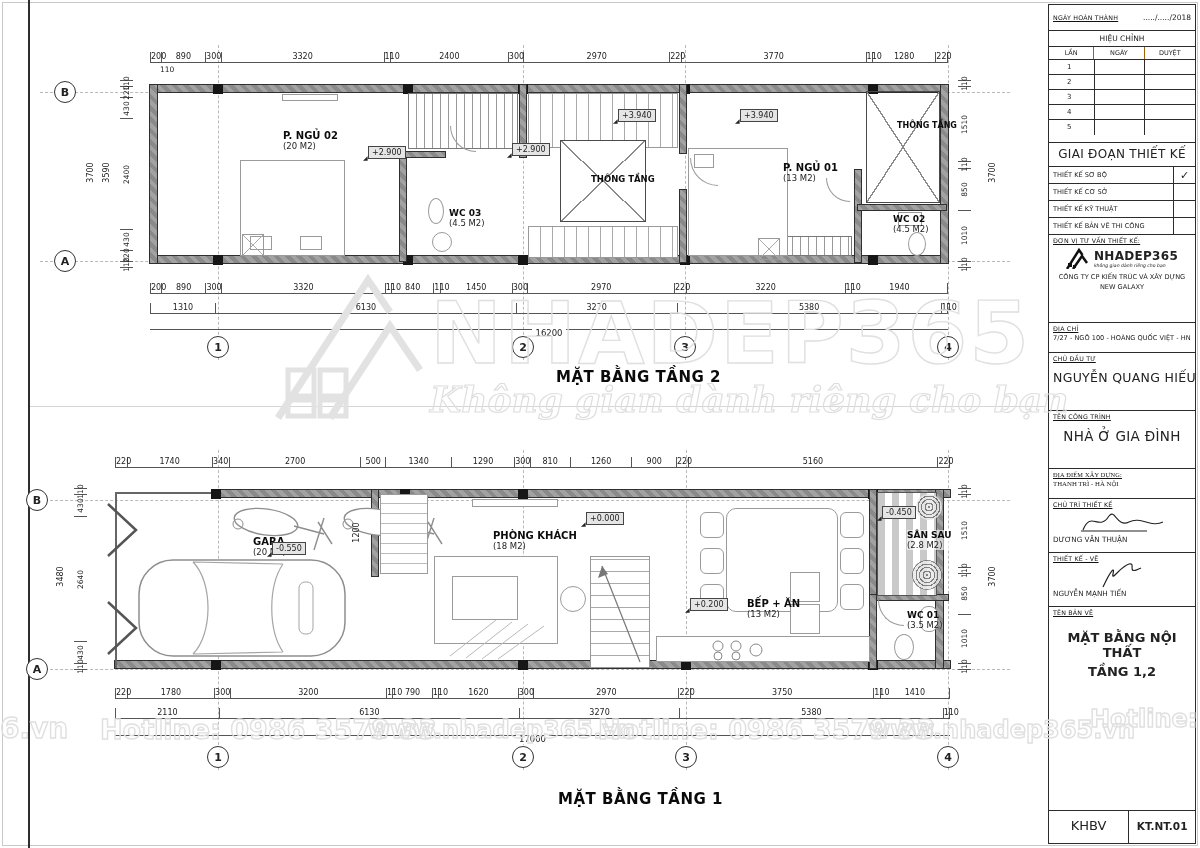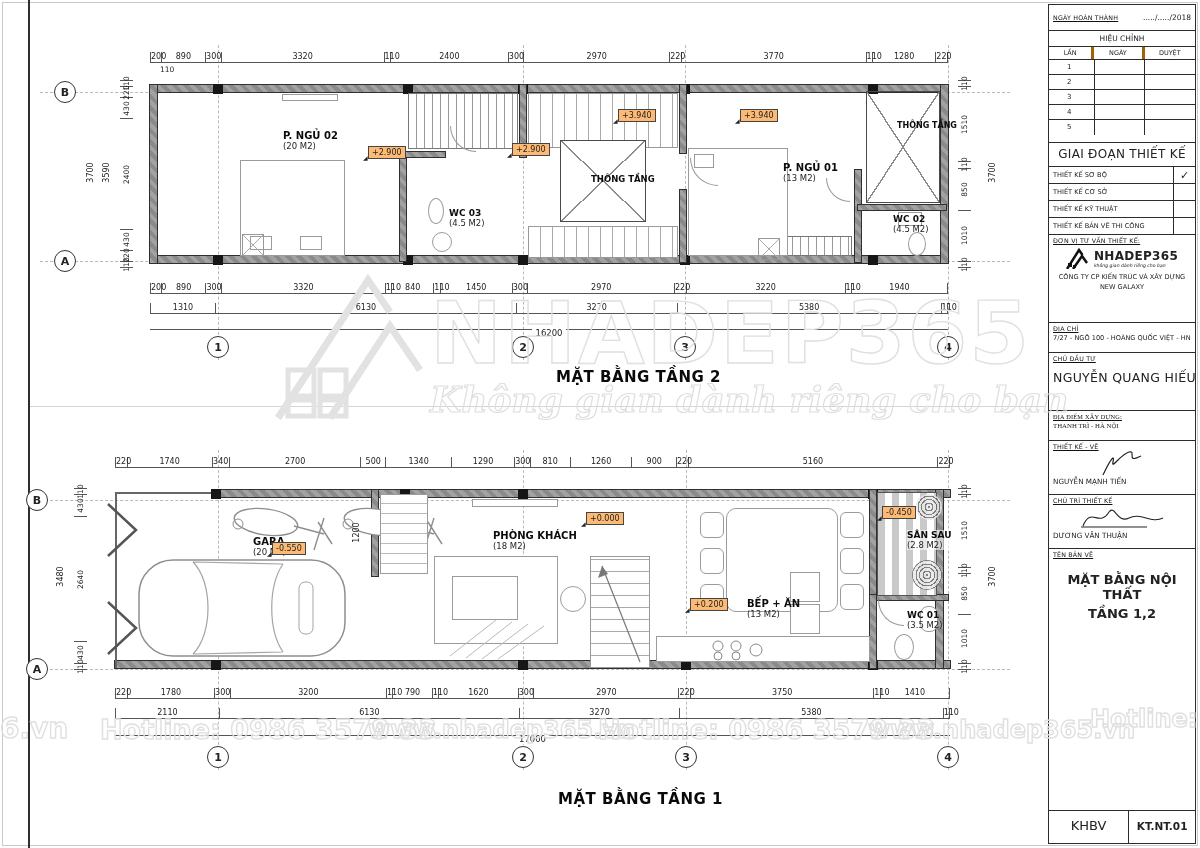--- a/index.html
+++ b/index.html
@@ -25,21 +25,21 @@
   .rot { display:block; transform:rotate(-90deg); font-size:7.5px; white-space:nowrap; color:#222; }
   .dimtotal { position:absolute; border-bottom:1px solid #555; height:10px; text-align:center; z-index:3; }
   .dimtotal span { font-size:8.5px; background:#fff; padding:0 3px; position:relative; top:1px; }
   .vtotal { position:absolute; font-size:8px; color:#222; transform:rotate(-90deg); transform-origin:center; white-space:nowrap; z-index:3; }
   .subdim { position:absolute; font-size:7.5px; color:#222; z-index:3; }
   
   .room { position:absolute; z-index:2;margin-left:31px; }
   .room .rn { font-weight:bold; font-size:10px; color:#0c0c0c; white-space:nowrap; }
   .room .ra { font-size:8.5px; color:#222; white-space:nowrap; }
   .room.small .rn { font-size:9px; }
-  .level { position:absolute; border:1px solid #444; background:#fdba74; font-size:8px; padding:0 3px; line-height:11px; z-index:3; white-space:nowrap; }
+  .level { position:absolute; border:1px solid #444; background:#e5e5e5; font-size:8px; padding:0 3px; line-height:11px; z-index:3; white-space:nowrap; }
   .level::after { content:"◢"; position:absolute; left:-6px; bottom:-5px; font-size:6px; color:#222; }
   
   .voidx { position:absolute; border:1.5px solid #4a4a4a; background:
     linear-gradient(to top right,transparent calc(50% - .7px),#8a8a8a calc(50% - .7px) calc(50% + .7px),transparent 0),
     linear-gradient(to bottom right,transparent calc(50% - .7px),#8a8a8a calc(50% - .7px) calc(50% + .7px),transparent 0); }
   .treads { position:absolute; background:repeating-linear-gradient(90deg,#fff 0 11px,#aaa 11px 12px); border:1px solid #999; }
   .treadsh { position:absolute; background:repeating-linear-gradient(0deg,#fff 0 11px,#aaa 11px 12px); border:1px solid #999; }
   .hang { position:absolute; background:repeating-linear-gradient(90deg,#fff 0 7px,#999 7px 8px); border:1px solid #777; }
   .furn { position:absolute; border:1px solid #9b9b9b; background:#fff; }
   .round { border-radius:50%; }
@@ -57,21 +57,21 @@
   .wm { position:absolute; color:transparent; -webkit-text-stroke:1.4px #e0e0e0; font-weight:bold; z-index:6; pointer-events:none; white-space:nowrap; }
   .wm.script { font-family:"DejaVu Serif","Liberation Serif",serif; font-style:italic; font-weight:bold; -webkit-text-stroke:1.2px #dedede; }
   
   #tb { position:absolute; left:1048px; top:4px; width:148px; height:840px; border:1.4px solid #2c2c2c; background:#fff;
     display:flex; flex-direction:column; z-index:5; font-size:7px; }
   .tbsec { border-bottom:1px solid #2c2c2c; padding:2px 4px; position:relative; }
   .lbl { font-size:6.3px; text-decoration:underline; color:#111; letter-spacing:.2px; }
   .ctr { text-align:center; }
   .tbrow { display:flex; }
   .revhead,.revcols { display:flex; border-bottom:1px solid #2c2c2c; }
-  .revcols > div { flex:1; text-align:center; font-size:6.5px; padding:2px 0; border-right:3px solid #a16207; }
+  .revcols > div { flex:1; text-align:center; font-size:6.5px; padding:2px 0; border-right:1px solid #a16207; }
   .revcols > div:last-child { border-right:none; }
   .revrow { display:block; height:15px; border-bottom:1px solid #2c2c2c; font-size:7px; line-height:15px; padding-left:18px;
     background:linear-gradient(#2c2c2c,#2c2c2c) 31% 0/1px 100% no-repeat,linear-gradient(#2c2c2c,#2c2c2c) 65.5% 0/1px 100% no-repeat; }
   .revrow:last-child { border-bottom:none; }
   .chk { display:flex; border-bottom:1px solid #2c2c2c; height:17px; align-items:center; }
   .chk .t { flex:1; padding-left:4px; font-size:6.6px; }
   .chk .c { width:22px; border-left:1px solid #2c2c2c; height:100%; display:flex; align-items:center; justify-content:center; font-size:11px; }
   .bigname { text-align:center; font-size:12.5px; letter-spacing:.3px; margin-top:8px; white-space:nowrap; }
   .signame { font-size:7.2px; margin-top:1px; }
   .sig { display:block; margin:0 auto; }
@@ -535,38 +535,42 @@
     <div class="ctr" style="font-size:6.6px;margin-top:4px;line-height:1.5;">CÔNG TY CP KIẾN TRÚC VÀ XÂY DỰNG NEW GALAXY</div>
   </div>
   <div class="tbsec" style="height:30px;">
     <div class="lbl">ĐỊA CHỈ</div>
     <div style="font-size:6.6px;margin-top:2px;white-space:nowrap;">7/27 - NGÕ 100 - HOÀNG QUỐC VIỆT - HN</div>
   </div>
   <div class="tbsec" style="height:58px;">
     <div class="lbl">CHỦ ĐẦU TƯ</div>
     <div class="bigname">NGUYỄN QUANG HIẾU</div>
   </div>
+  <div class="tbsec" style="height:58px;">
+    <div class="lbl">TÊN CÔNG TRÌNH</div>
+    <div class="bigname" style="font-size:13.5px;">NHÀ Ở GIA ĐÌNH</div>
+  </div>
   <div class="tbsec" style="height:30px;font-family:Liberation Serif, serif;">
     <div class="lbl">ĐỊA ĐIỂM XÂY DỰNG:</div>
     <div style="font-size:6.8px;margin-top:2px;">THANH TRÌ - HÀ NỘI</div>
+  </div>
+  <div class="tbsec" style="height:54px;">
+    <div class="lbl">CHỦ TRÌ THIẾT KẾ</div>
+    <svg class="sig" width="90" height="26" viewBox="0 0 90 26">
+      <path d="M6 22 C14 2 22 24 32 8 C38 0 40 20 52 14 C64 8 74 20 86 14 M4 23 L70 23" fill="none" stroke="#222" stroke-width="1.1"></path>
+    </svg>
+    <div class="signame">DƯƠNG VĂN THUẬN</div>
   </div>
   <div class="tbsec" style="height:54px;">
     <div class="lbl">THIẾT KẾ - VẼ</div>
     <svg class="sig" width="90" height="26" viewBox="0 0 90 26">
       <path d="M26 25 C34 8 38 4 36 12 C34 20 44 4 52 2 C60 0 48 14 64 6" fill="none" stroke="#222" stroke-width="1.2"></path>
     </svg>
     <div class="signame">NGUYỄN MẠNH TIẾN</div>
   </div>
-  <div class="tbsec" style="height:54px;">
-    <div class="lbl">CHỦ TRÌ THIẾT KẾ</div>
-    <svg class="sig" width="90" height="26" viewBox="0 0 90 26">
-      <path d="M6 22 C14 2 22 24 32 8 C38 0 40 20 52 14 C64 8 74 20 86 14 M4 23 L70 23" fill="none" stroke="#222" stroke-width="1.1"></path>
-    </svg>
-    <div class="signame">DƯƠNG VĂN THUẬN</div>
-  </div>
   <div class="tbsec" style="flex:1;">
     <div class="lbl">TÊN BẢN VẼ</div>
     <div class="ctr" style="font-weight:bold;font-size:13px;margin-top:14px;">MẶT BẰNG NỘI THẤT</div>
     <div class="ctr" style="font-weight:bold;font-size:13px;margin-top:4px;">TẦNG 1,2</div>
   </div>
   <div class="tbrow" style="height:32px;flex:0 0 32px;">
     <div class="ctr" style="flex:0 0 55%;border-right:1px solid #2c2c2c;font-size:13px;line-height:30px;">KHBV</div>
     <div class="ctr" style="flex:1;font-weight:bold;font-size:10.5px;line-height:30px;">KT.NT.01</div>
   </div>
 </div>

